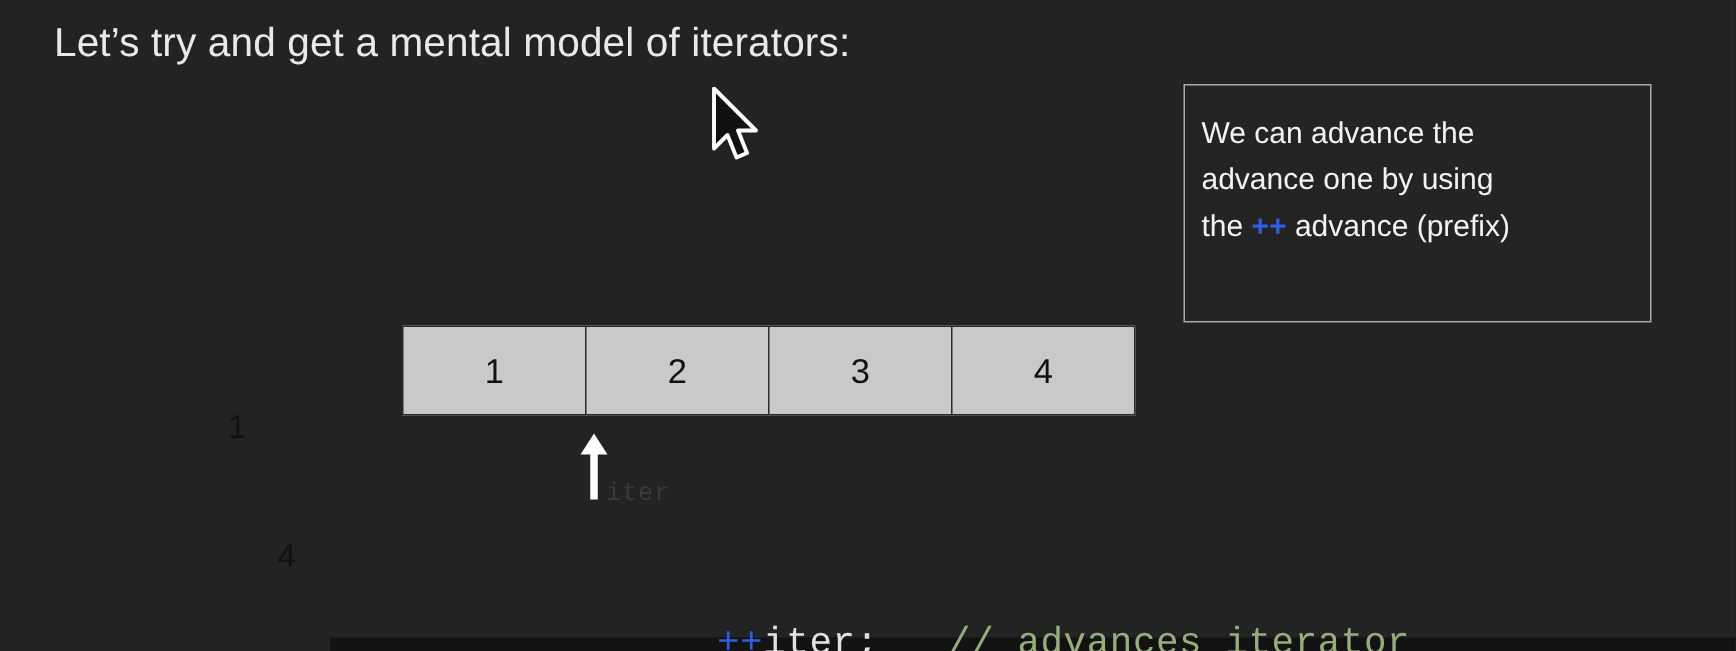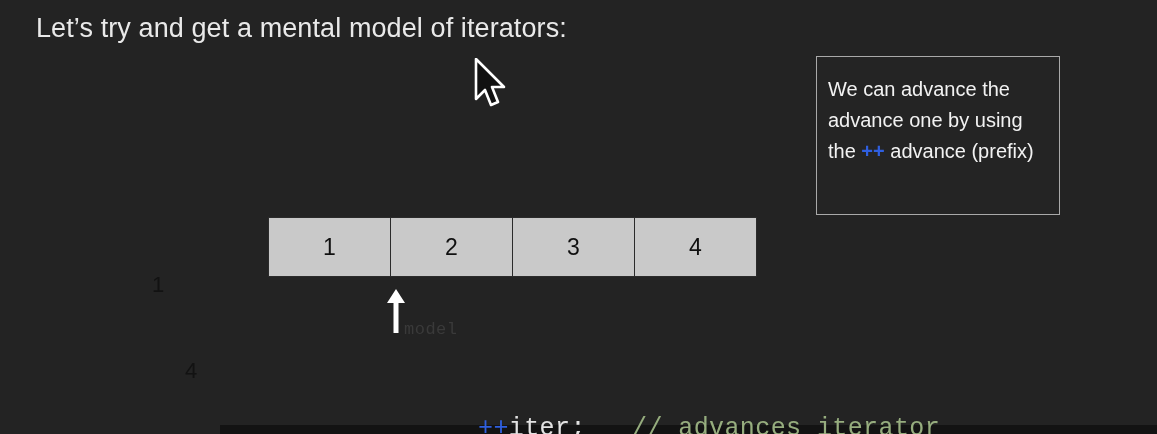--- a/index.html
+++ b/index.html
@@ -28,23 +28,23 @@
     font-size: 27px;
     line-height: 36px;
     color: #e9e9e9;
     letter-spacing: 0.1px;
     white-space: nowrap;
   }
 
   
   #callout {
     position: absolute;
-    left: 816px;
+    left: 789px;
     top: 56px;
-    width: 244px;
+    width: 312px;
     height: 159px;
     border: 1px solid #a9a9a9;
     box-sizing: border-box;
     background: #242424;
   }
   #callout-text {
     position: absolute;
     left: 11px;
     top: 17px;
     width: 290px;
@@ -161,21 +161,21 @@
   <div id="array">
     <div class="cell">1</div>
     <div class="cell">2</div>
     <div class="cell">3</div>
     <div class="cell">4</div>
   </div>
 
   <svg id="iter-pointer" viewBox="0 0 22 46">
     <polygon points="11,1 20,15 13.5,15 13.5,45 8.5,45 8.5,15 2,15" fill="#ffffff"></polygon>
   </svg>
-  <div id="iter-label">model</div>
+  <div id="iter-label">iter</div>
 
   <div class="faint-num" id="faint-1">1</div>
   <div class="faint-num" id="faint-4">4</div>
 
   <div id="code-strip"></div>
   <div id="code-line"><span class="code-op">++</span><span class="code-plain">iter;</span><span class="code-plain">   </span><span class="code-cmt">// advances iterator</span></div>
 
   <svg id="cursor" viewBox="0 0 34 50">
     <polygon points="2,1 2,41 11,32 17,47 24,44 18,29 30,29" fill="#111111" stroke="#ffffff" stroke-width="2.6" stroke-linejoin="round"></polygon>
   </svg>

